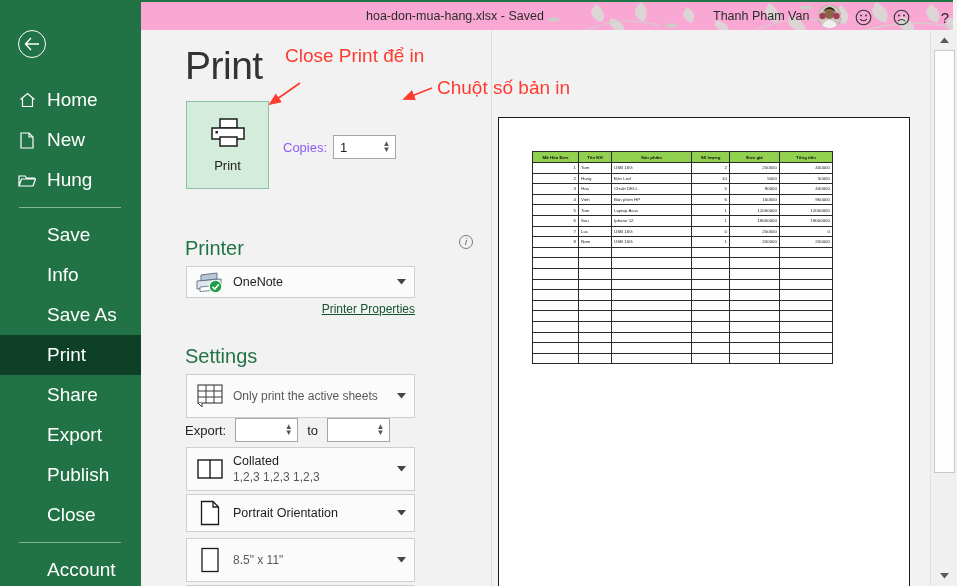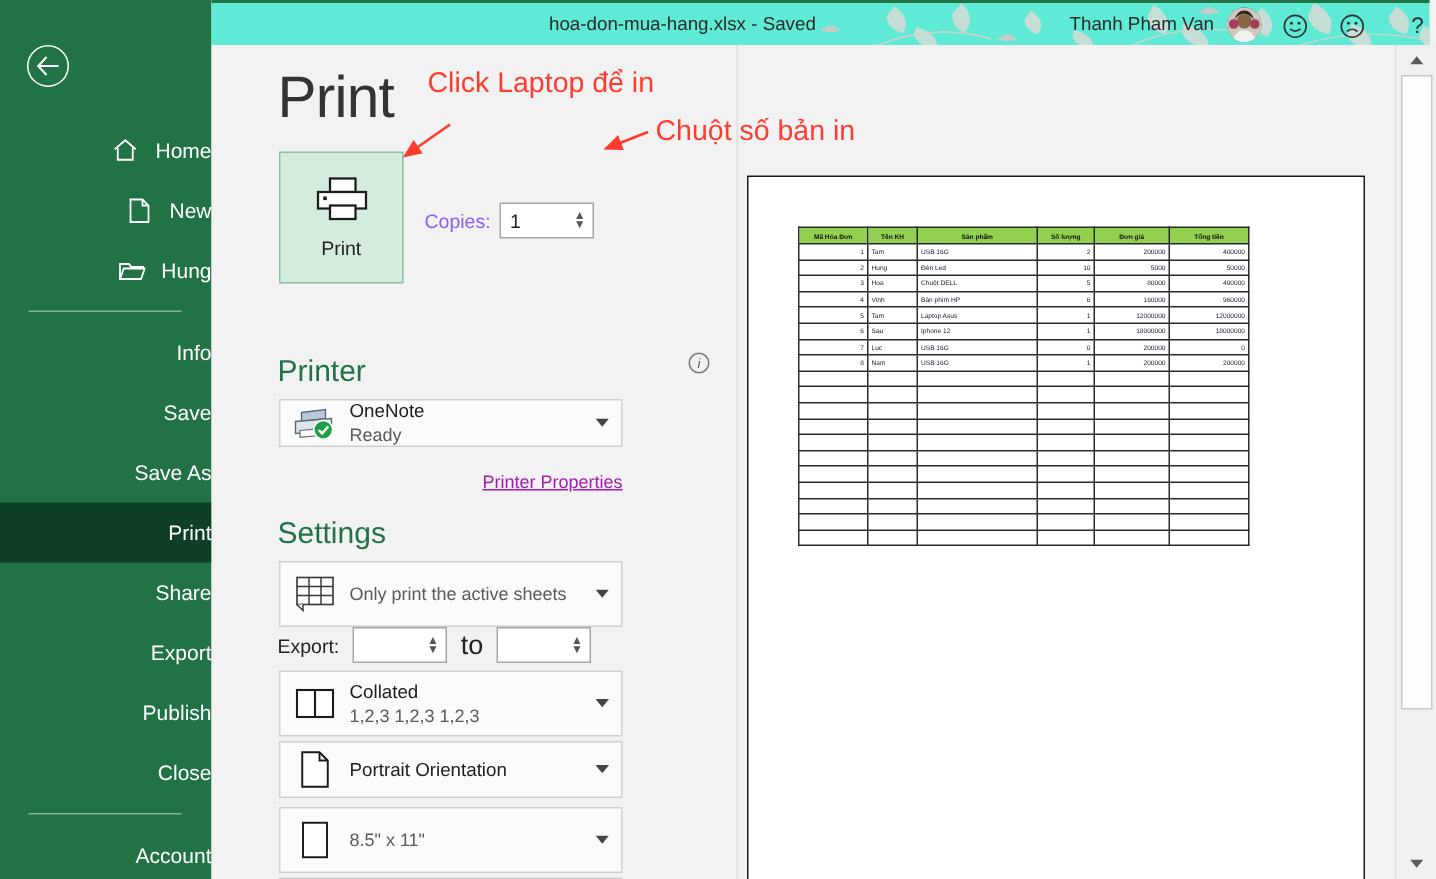--- a/index.html
+++ b/index.html
@@ -25,45 +25,44 @@
     border-radius: 50%;
     display: flex; align-items: center; justify-content: center;
     cursor: pointer;
   }
   .back-btn svg { display:block; }
   .nav-list { position: absolute; top: 80px; left: 0; width: 141px; }
   .nav-item {
     position: relative;
     height: 40px;
     display: flex; align-items: center;
-    font-size: 14px;
+    font-size: 19px;
     color: #ffffff;
     cursor: pointer;
     padding-left: 17px;
     white-space: nowrap;
-    justify-content: flex-end;
   }
   .nav-item .ico {
     width: 20px; height: 20px;
     margin-right: 10px;
     display: flex; align-items: center; justify-content: center;
     flex: 0 0 20px;
   }
   .nav-item.noicon { padding-left: 47px; }
   .nav-item.active { background: #0d4026; }
   .nav-sep {
     height: 1px; background: rgba(255,255,255,0.45);
     margin: 7px 20px 7px 19px;
   }
 
   
   .titlebar {
     position: absolute; left: 141px; top: 0;
     width: 812px; height: 30px;
-    background: #5eead4;
+    background: #f9a8d4;
     border-top: 2px solid #217346;
     overflow: hidden;
   }
   .titlebar-deco {
     position: absolute; inset: 0;
     pointer-events: none;
   }
   .doc-title {
     position: absolute; left: 225px; top: 7px;
     font-size: 12.5px; color: #2b2b2b;
@@ -155,29 +154,29 @@
     display: flex; align-items: center; justify-content: center;
   }
   .combo .ctext { flex: 1; }
   .combo .l1 { font-size: 12.5px; color: #1d1d1d; line-height: 16px; }
   .combo .l2 { font-size: 12px; color: #5a5a5a; line-height: 16px; }
   .combo .carr {
     width: 26px; flex: 0 0 26px;
     display: flex; align-items: center; justify-content: center;
   }
   .prop-link {
-    position: absolute; right: 76px; top: 284px;
-    font-size: 12px; color: #a21caf;
+    position: absolute; right: 76px; top: 272px;
+    font-size: 12px; color: #14532d;
     text-decoration: underline;
     cursor: pointer;
     margin-left: 20px;
   }
   .pages-row { position: absolute; left: 44px; top: 388px; display: flex; align-items: center; }
   .pages-row .plab { font-size: 13px; color: #222; margin-right: 9px; }
-  .pages-row .to { font-size: 18px; color: #222; margin: 0 9px; }
+  .pages-row .to { font-size: 13px; color: #222; margin: 0 9px; }
   .pg-box {
     width: 63px; height: 24px;
     border: 1px solid #a5a5a5; background: #fff;
     display: flex; align-items: center;
   }
   .pg-box input {
     border: none; outline: none;
     width: 45px; height: 22px;
     font-size: 13px; padding-left: 6px;
     font-family: "Liberation Sans", sans-serif;
@@ -284,24 +283,24 @@
         <div class="nav-item">
           <span class="ico">
             <svg width="18" height="15" viewBox="0 0 18 15">
               <path d="M1 13 V3 H7 L8.5 5 H17 M1 13 L3.5 6 H17.5 L15 13 Z" fill="none" stroke="#fff" stroke-width="1.2"></path>
             </svg>
           </span>
           <span>Hung</span>
         </div>
         <div class="nav-sep"></div>
         <div class="nav-item noicon">
+          <span>Save</span>
+        </div>
+        <div class="nav-item noicon">
           <span>Info</span>
-        </div>
-        <div class="nav-item noicon">
-          <span>Save</span>
         </div>
         <div class="nav-item noicon">
           <span>Save As</span>
         </div>
         <div class="nav-item active noicon">
           <span>Print</span>
         </div>
         <div class="nav-item noicon">
           <span>Share</span>
         </div>
@@ -411,21 +410,20 @@
         <svg width="30" height="24" viewBox="0 0 30 24">
           <path d="M6 5 L22 3 L22 9 L6 11 Z" fill="#b9c7d6" stroke="#5a6b7d" stroke-width="0.9"></path>
           <path d="M2 11 L26 9 L26 17 L2 19 Z" fill="#dfe6ee" stroke="#5a6b7d" stroke-width="0.9"></path>
           <path d="M5 17 L22 15.5 L22 20 L5 21.5 Z" fill="#ffffff" stroke="#5a6b7d" stroke-width="0.8"></path>
           <circle cx="20.5" cy="16.5" r="6.3" fill="#1e9e47" stroke="#ffffff" stroke-width="1.1"></circle>
           <path d="M17.5 16.8 L19.8 19 L23.8 14.3" fill="none" stroke="#ffffff" stroke-width="1.7"></path>
         </svg>
       </div>
       <div class="ctext">
         <div class="l1">OneNote</div>
-        <div class="l2">Ready</div>
       </div>
       <div class="carr">
         <svg width="9" height="6" viewBox="0 0 9 6">
             <path d="M0 0 L4.5 5.5 L9 0 Z" fill="#444"></path>
           </svg>
       </div>
     </div>
 
     <div class="prop-link">Printer Properties</div>
 
@@ -714,17 +712,17 @@
   <svg class="anno-svg" width="957" height="586" viewBox="0 0 957 586">
     <defs>
       <marker id="ah" markerWidth="8" markerHeight="8" refX="6" refY="3" orient="auto" markerUnits="strokeWidth">
         <path d="M0 0 L7 3 L0 6 z" fill="#ff3b30"></path>
       </marker>
     </defs>
     <path d="M300 83 L270 104" stroke="#ff3b30" stroke-width="1.8" fill="none" marker-end="url(#ah)"></path>
     <path d="M432 88 L404 99" stroke="#ff3b30" stroke-width="1.8" fill="none" marker-end="url(#ah)"></path>
   </svg>
   <div id="anno-layer">
-      <div class="anno" style="left: 285px; top: 45px; color: rgb(255, 59, 48);">Click Laptop để in</div>
+      <div class="anno" style="left: 285px; top: 45px; color: rgb(255, 59, 48);">Close Print để in</div>
       <div class="anno" style="left: 437px; top: 77px; color: rgb(255, 59, 48);">Chuột số bản in</div>
     </div>
 
 </div>
 
 </body></html>

